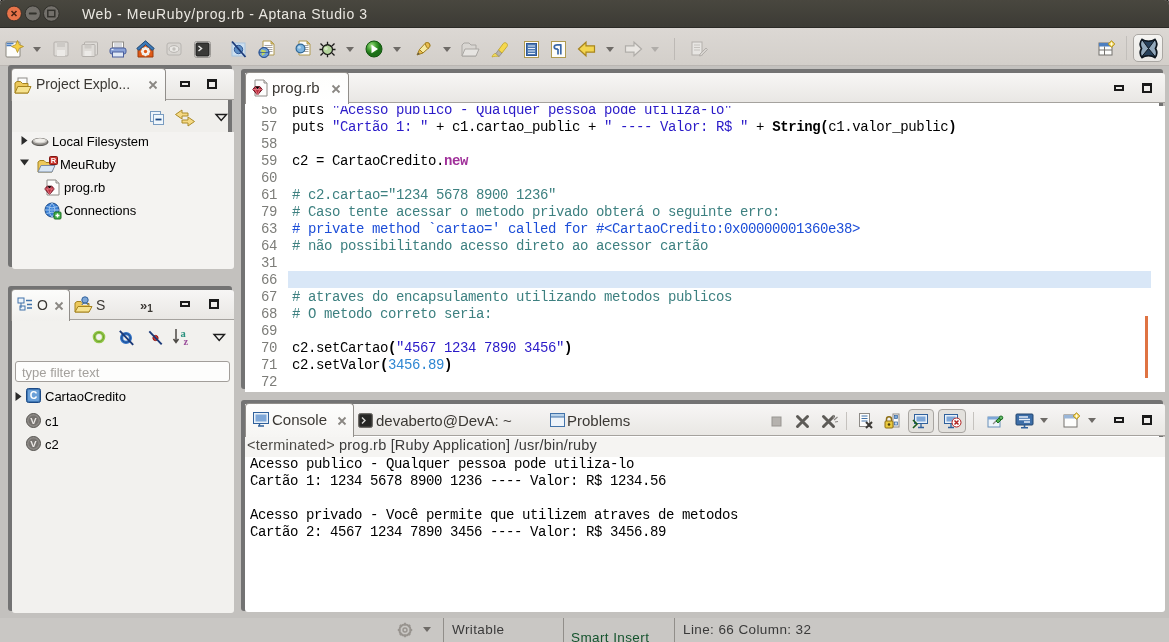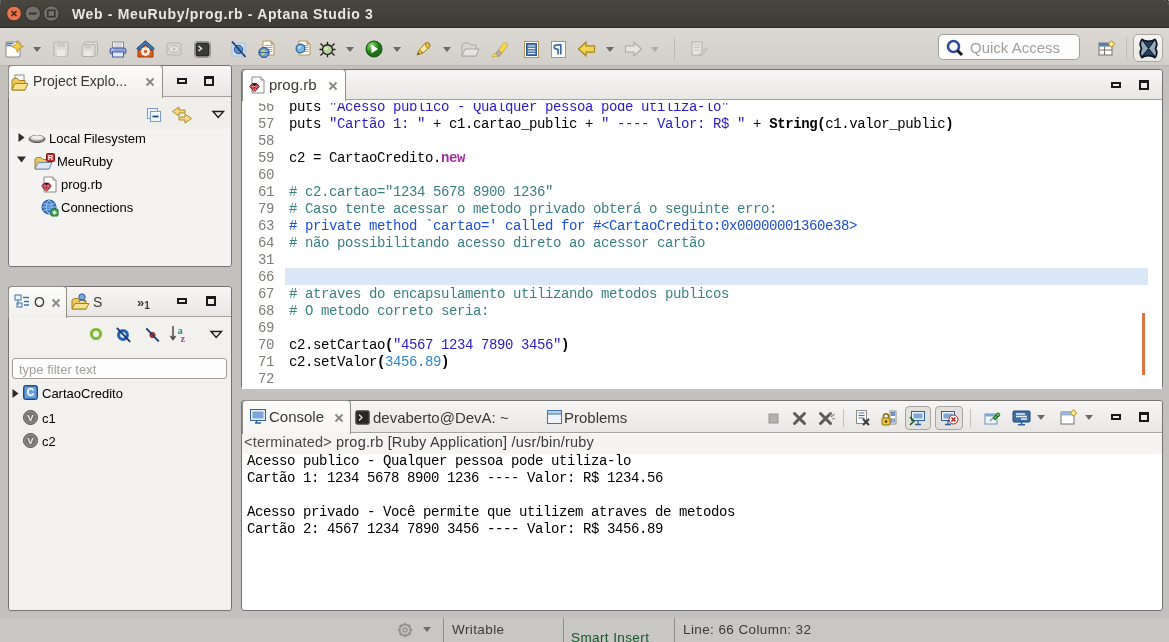--- a/index.html
+++ b/index.html
@@ -1,20 +1,20 @@
 <!DOCTYPE html>
 <html><head><meta charset="utf-8"><title>Aptana</title><style>
 *{margin:0;padding:0;box-sizing:border-box}
 html,body{width:1169px;height:642px;overflow:hidden}
 body{position:relative;background:#c3c1be;font-family:"Liberation Sans",sans-serif;-webkit-font-smoothing:antialiased}
 .abs{position:absolute}
 #titlebar{left:0;top:0;width:1169px;height:28px;background:linear-gradient(#49473f,#3c3b35);border-bottom:1px solid #2b2a26;border-radius:5px 5px 0 0;box-shadow:0 -2px 0 #1a1916}
-#titlebar .title{left:72px;top:6px;color:#eae7e1;font-size:14px;font-weight:bold;letter-spacing:0.65px}
+#titlebar .title{left:82px;top:6px;color:#eae7e1;font-size:14px;font-weight:normal;letter-spacing:0.65px}
 #toolbar{left:0;top:28px;width:1169px;height:38px;background:linear-gradient(#dcd8d4,#d3cfca);border-bottom:1px solid #bab6b2}
-.panel{position:absolute;background:#f0efec;border:1px solid #737373;border-radius:3px}
+.panel{position:absolute;background:#f0efec;border:4px solid #737373;border-radius:3px}
 .tabsel{position:absolute;background:linear-gradient(#fcfcfb,#f1f0ed);border:1px solid #918e8a;border-bottom:none;border-radius:4px 4px 0 0}
 .tabtxt{font-size:13px;color:#3b3834}
 .minb,.maxb{position:absolute;width:10px;height:6px;border:2px solid #1a1a1a;background:transparent}
 .maxb{height:10px;border-top-width:3px}
 .treerow{position:absolute;font-size:13px;color:#000;white-space:pre}
 .mono{font-family:"Liberation Mono",monospace;font-size:14px;line-height:17px;letter-spacing:-0.4px;white-space:pre}
 .cl{position:absolute;left:47px;top:0}
 .num{position:absolute;left:16px;width:16px;color:#7d7d79;text-align:center}
 .sep{position:absolute;width:1px;background:#b4b0ac}
 svg{position:absolute;overflow:visible}
@@ -145,27 +145,20 @@
  <svg style="left:624px;top:13px" width="19" height="16" viewBox="0 0 19 16">
   <path d="M17.5 8 L10 1.2 L10 4.8 L1.5 4.8 L1.5 11.2 L10 11.2 L10 14.8 Z" fill="#e9e6e2" stroke="#b0ada9" stroke-width="1.2"></path>
  </svg>
  <div class="ddt" style="left:651px;top:19px;border-top-color:#b0ada9"></div>
  <div class="sep" style="left:674px;top:10px;height:22px;background:#bdb9b5"></div>
  <svg style="left:691px;top:13px" width="17" height="16" viewBox="0 0 17 16">
   <rect x="1" y="1" width="10" height="13" fill="#e7e5e2" stroke="#b3afab"></rect>
   <path d="M3 4 h6 M3 6.5 h6 M3 9 h6" stroke="#c5c2be" stroke-width="1"></path>
   <path d="M9 13 L15 7 L16.5 8.5 L10.5 14.5 L8.5 15 Z" fill="#d8d5d1" stroke="#b3afab"></path>
  </svg>
- <div class="abs" style="left:938px;top:6px;width:142px;height:26px;background:#fdfdfc;border:1px solid #a29e9a;border-radius:5px">
-  <svg style="left:6px;top:3px" width="20" height="20" viewBox="0 0 20 20">
-   <circle cx="8.5" cy="8.5" r="5.5" fill="#fff" stroke="#2d4d9b" stroke-width="2.6"></circle>
-   <path d="M12.5 12.5 L17 17" stroke="#1c1c1c" stroke-width="3"></path>
-  </svg>
-  <div class="abs" style="left:31px;top:4px;font-size:15px;color:#a3a09c">Quick Access</div>
- </div>
  <svg style="left:1098px;top:12px" width="19" height="18" viewBox="0 0 19 18">
   <rect x="1" y="3" width="13" height="12" fill="#fdfdfc" stroke="#75726e"></rect>
   <rect x="1" y="3" width="13" height="3.5" fill="#4d7fc0"></rect>
   <path d="M6.5 6.5 V15 M1 10 H14" stroke="#75726e"></path>
   <path d="M13.5 0.8 L16.8 4 L13.5 7.2 L10.2 4 Z" fill="#f4d23e" stroke="#b08e1f"></path>
   <path d="M13.5 2.2 V5.8 M11.7 4 H15.3" stroke="#fffbe8" stroke-width="1.2"></path>
  </svg>
  <div class="sep" style="left:1126px;top:8px;height:24px;background:#c2bfbb"></div>
  <div class="abs" style="left:1133px;top:6px;width:30px;height:28px;background:linear-gradient(#f5f4f2,#e9e7e4);border:1px solid #aaa7a3;border-radius:5px">
   <svg style="left:4px;top:3px" width="21" height="21" viewBox="0 0 21 21">

